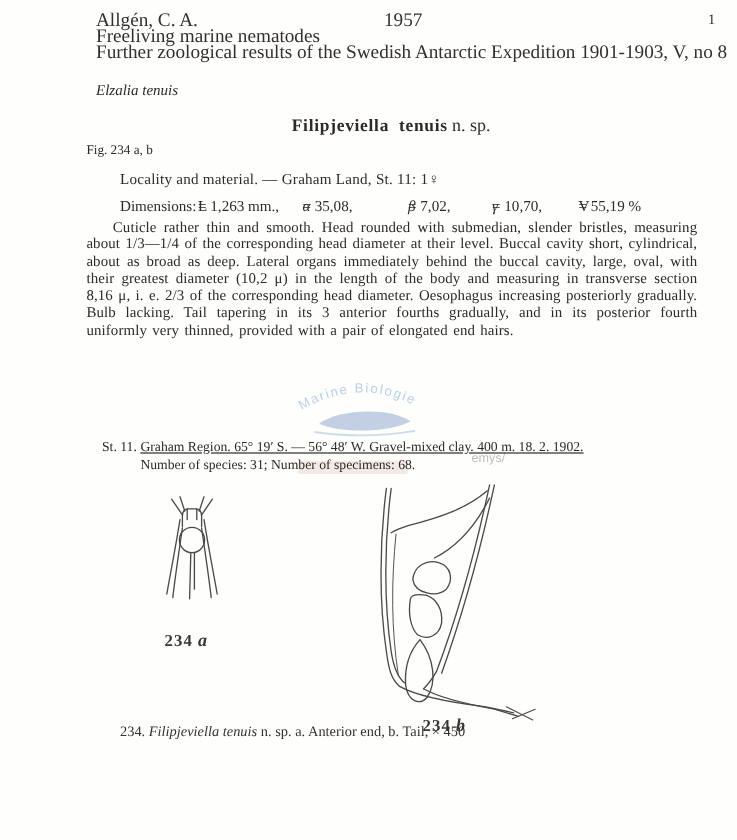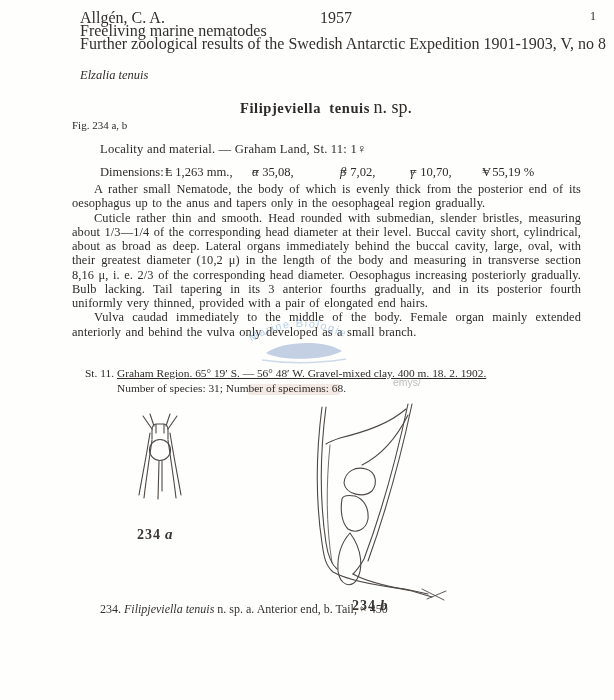--- a/index.html
+++ b/index.html
@@ -10,21 +10,21 @@
     color:#2e2b27;
   }
   .abs{position:absolute;}
   
   .hdr{font-size:16px;line-height:13.5px;color:#33302c;}
   .pageno{font-size:12px;}
   
   .running{font-style:italic;font-size:12.5px;}
   .title-line{left:72px;top:97px;width:508px;text-align:center;font-size:14.5px;}
   .title-species{font-weight:bold;letter-spacing:.6px;word-spacing:4px;}
-  .title-suffix{font-size:18px;}
+  .title-suffix{font-size:15px;}
   .figref{left:72px;top:119px;width:508px;font-size:11px;}
   
   .locline{left:100px;top:142px;font-size:12.6px;letter-spacing:.2px;}
   .dimline{left:100px;top:165px;height:16px;font-size:12.6px;}
   .dimline span{position:absolute;white-space:nowrap;}
   .greek{font-style:italic;}
   
   .bodytext{
     left:72px;top:182px;width:509px;
     font-size:12.4px;line-height:14.25px;
@@ -90,23 +90,21 @@
     <span class="greek">γ</span>
     <span>= 10,70,</span>
   </span>
   <span style="left:382px;">
     <span>V</span>
     <span>= 55,19 %</span>
   </span>
 </div>
 
 <div class="abs bodytext">
-  <p>A rather small Nematode, the body of which is evenly thick from the posterior end of its oesophagus up to the anus and tapers only in the oesophageal region gradually.</p>
   <p>Cuticle rather thin and smooth. Head rounded with submedian, slender bristles, measuring about 1/3—1/4 of the corresponding head diameter at their level. Buccal cavity short, cylindrical, about as broad as deep. Lateral organs immediately behind the buccal cavity, large, oval, with their greatest diameter (10,2 μ) in the length of the body and measuring in transverse section 8,16 μ, i. e. 2/3 of the corresponding head diameter. Oesophagus increasing posteriorly gradually. Bulb lacking. Tail tapering in its 3 anterior fourths gradually, and in its posterior fourth uniformly very thinned, provided with a pair of elongated end hairs.</p>
-  <p>Vulva caudad immediately to the middle of the body. Female organ mainly extended anteriorly and behind the vulva only developed as a small branch.</p>
 </div>
 
 <svg class="abs" style="left:232px;top:303px;" width="140" height="62">
   <defs>
       <path id="arcpath" d="M14,42 Q70,6 126,42"></path>
     </defs>
   <text font-family="Liberation Sans, sans-serif" font-size="11" fill="rgba(125,170,215,0.55)" letter-spacing="1.5">
     <textPath href="#arcpath" startOffset="6">Marine Biologie</textPath>
   </text>
   <path d="M34,50 C50,38 92,36 110,48 C96,57 50,59 34,50 Z" fill="rgba(70,110,170,0.32)"></path>

